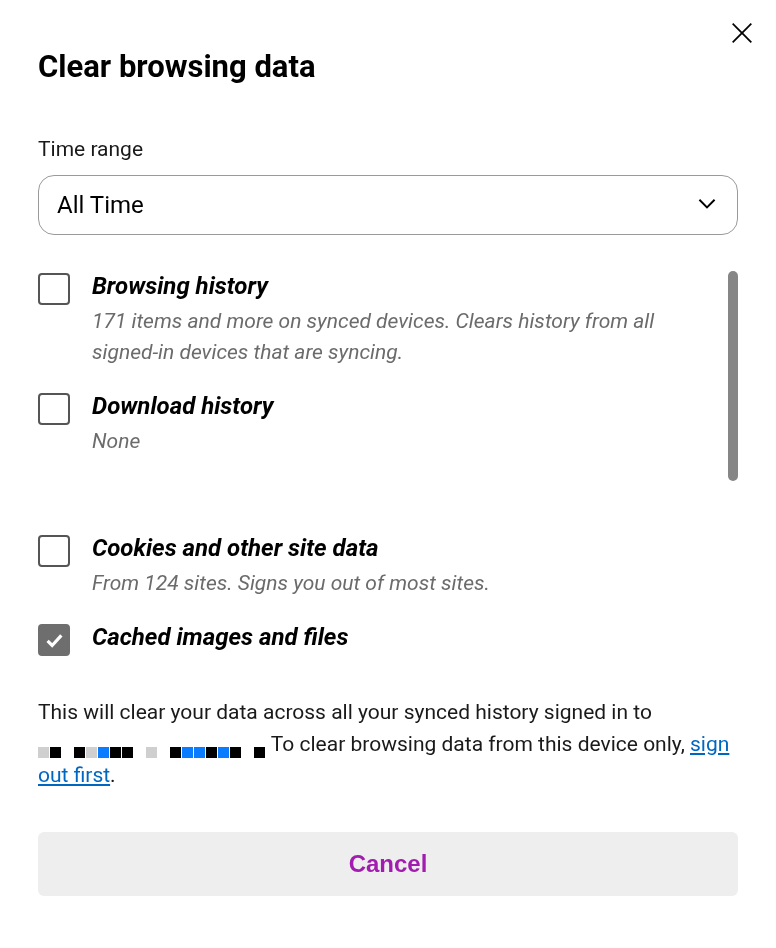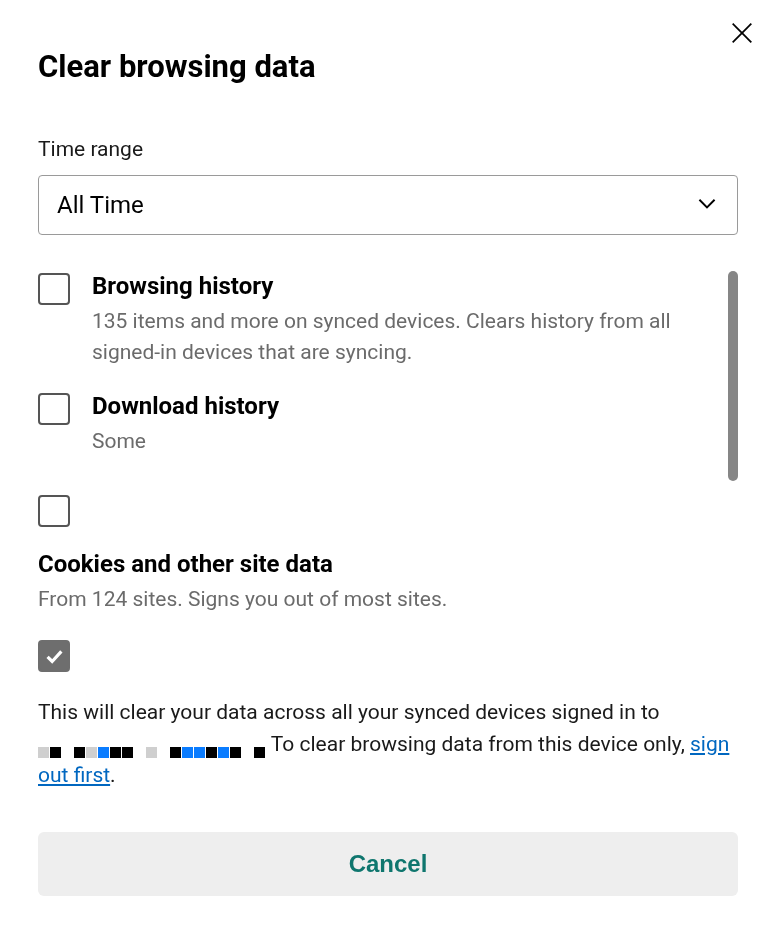--- a/index.html
+++ b/index.html
@@ -50,21 +50,21 @@
       margin-top: 52px;
     }
     .select-wrapper {
       position: relative;
       margin-top: 14px;
     }
     .select-box {
       width: 100%;
       height: 60px;
       border: 1px solid #9a9a9a;
-      border-radius: 4px;
+      border-radius: 16px;
       background: #ffffff;
       padding: 0 60px 0 18px;
       font-size: 24px;
       color: #000000;
       display: flex;
       align-items: center;
       cursor: pointer;
     }
     .select-chevron {
       position: absolute;
@@ -96,22 +96,21 @@
       background: #868686;
       border-radius: 5px;
     }
     .option-row {
       display: flex;
       align-items: flex-start;
       gap: 22px;
       margin-bottom: 24px;
     }
     .option-row:nth-child(3) {
-      margin-top: 36px;
-      flex-direction: column;
+      margin-top: 76px;
     }
     .checkbox {
       width: 32px;
       height: 32px;
       border: 2px solid #555555;
       border-radius: 4px;
       background: #ffffff;
       flex-shrink: 0;
       margin-top: 2px;
       cursor: pointer;
@@ -126,20 +125,21 @@
     .checkbox.checked svg {
       width: 22px;
       height: 22px;
       display: block;
     }
     .checkbox:not(.checked) svg {
       display: none;
     }
     .option-text {
       flex: 1;
+      font-style: italic;
     }
     .option-title {
       font-size: 24px;
       font-weight: 700;
       color: #000000;
       line-height: 1.3;
     }
     .option-desc {
       font-size: 21px;
       color: #6b6b6b;
@@ -185,21 +185,21 @@
       font-size: 24px;
       font-weight: 600;
       border: none;
       cursor: pointer;
       display: flex;
       align-items: center;
       justify-content: center;
     }
     .btn-secondary {
       background: #eeeeee;
-      color: #0f766e;
+      color: #a21caf;
     }
     .btn-primary {
       background: #0078d4;
       color: #ffffff;
     }
   </style>
 </head>
 <body>
 
 <div class="dialog">
@@ -230,60 +230,61 @@
 
   <div class="options-container">
     <div class="options-scroll">
 
       <div class="option-row">
         <div class="checkbox">
           
         </div>
         <div class="option-text">
           <div class="option-title">Browsing history</div>
-          <div class="option-desc">135 items and more on synced devices. Clears history from all signed-in devices that are syncing.</div>
+          <div class="option-desc">171 items and more on synced devices. Clears history from all signed-in devices that are syncing.</div>
         </div>
       </div>
 
       <div class="option-row">
         <div class="checkbox">
           
         </div>
         <div class="option-text">
           <div class="option-title">Download history</div>
-          <div class="option-desc">Some</div>
+          <div class="option-desc">None</div>
         </div>
       </div>
 
       <div class="option-row">
         <div class="checkbox">
           
         </div>
         <div class="option-text">
           <div class="option-title">Cookies and other site data</div>
           <div class="option-desc">From 124 sites. Signs you out of most sites.</div>
         </div>
       </div>
 
       <div class="option-row">
         <div class="checkbox checked">
           <svg viewBox="0 0 24 24" fill="none" stroke="#fff" stroke-width="3.5">
               <polyline points="5 13 10 18 20 7"></polyline>
             </svg>
         </div>
         <div class="option-text">
+          <div class="option-title">Cached images and files</div>
         </div>
       </div>
 
     </div>
     <div class="scrollbar-track"></div>
   </div>
 
   <div class="footer-note">
-    <span>This will clear your data across all your synced devices signed in to </span>
+    <span>This will clear your data across all your synced history signed in to </span>
     <span class="redacted">
       <span class="px g"></span><span class="px b"></span><span class="px w"></span><span class="px b"></span><span class="px g"></span><span class="px u"></span><span class="px b"></span><span class="px b"></span><span class="px w"></span><span class="px g"></span><span class="px w"></span><span class="px b"></span><span class="px u"></span><span class="px u"></span><span class="px b"></span><span class="px u"></span><span class="px b"></span><span class="px w"></span><span class="px b"></span>
     </span>
     <span> To clear browsing data from this device only, </span>
     <span class="link">sign out first</span><span>.</span>
   </div>
 
   <div class="button-row">
     <button class="btn btn-secondary">Cancel</button>
   </div>

